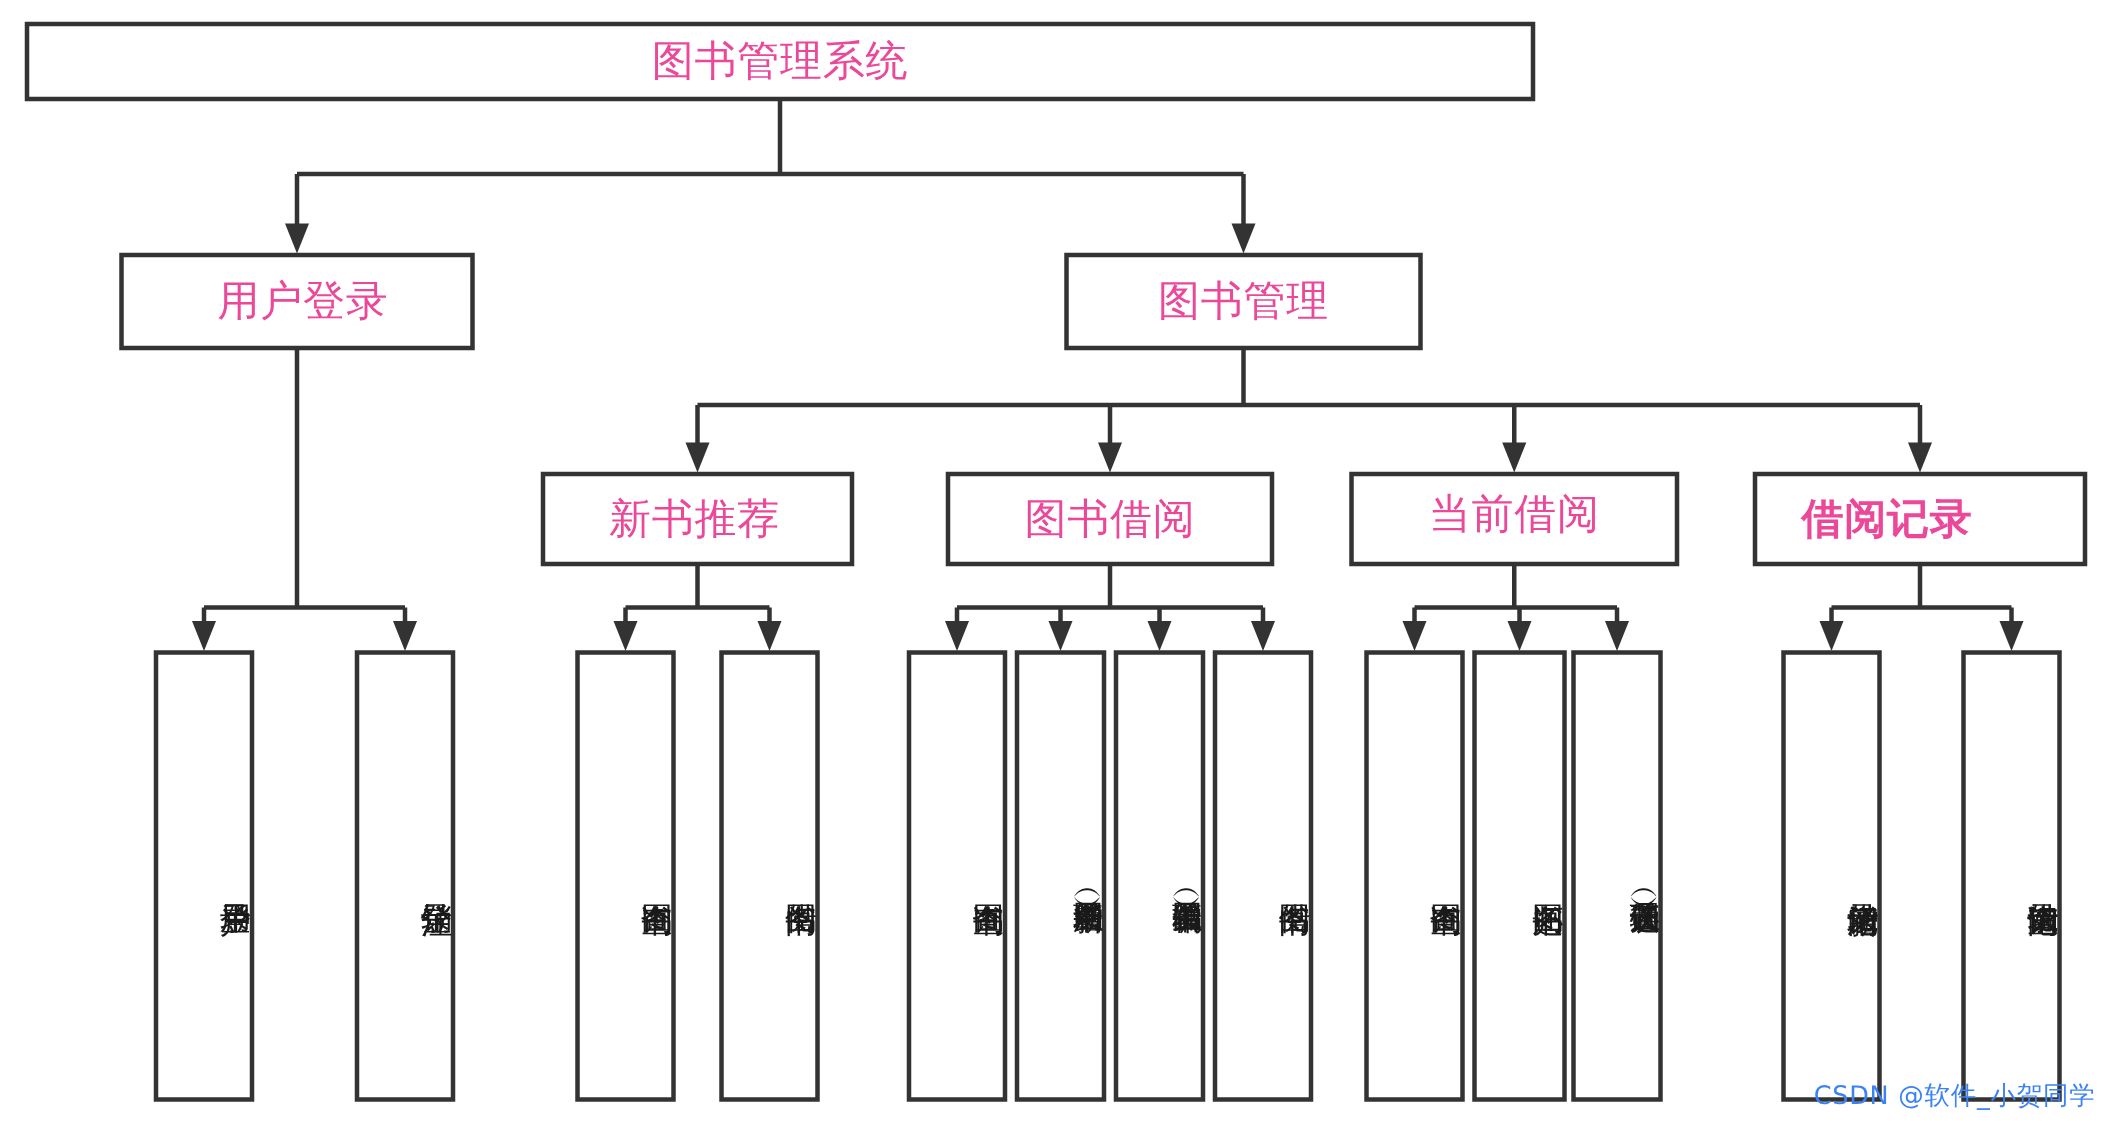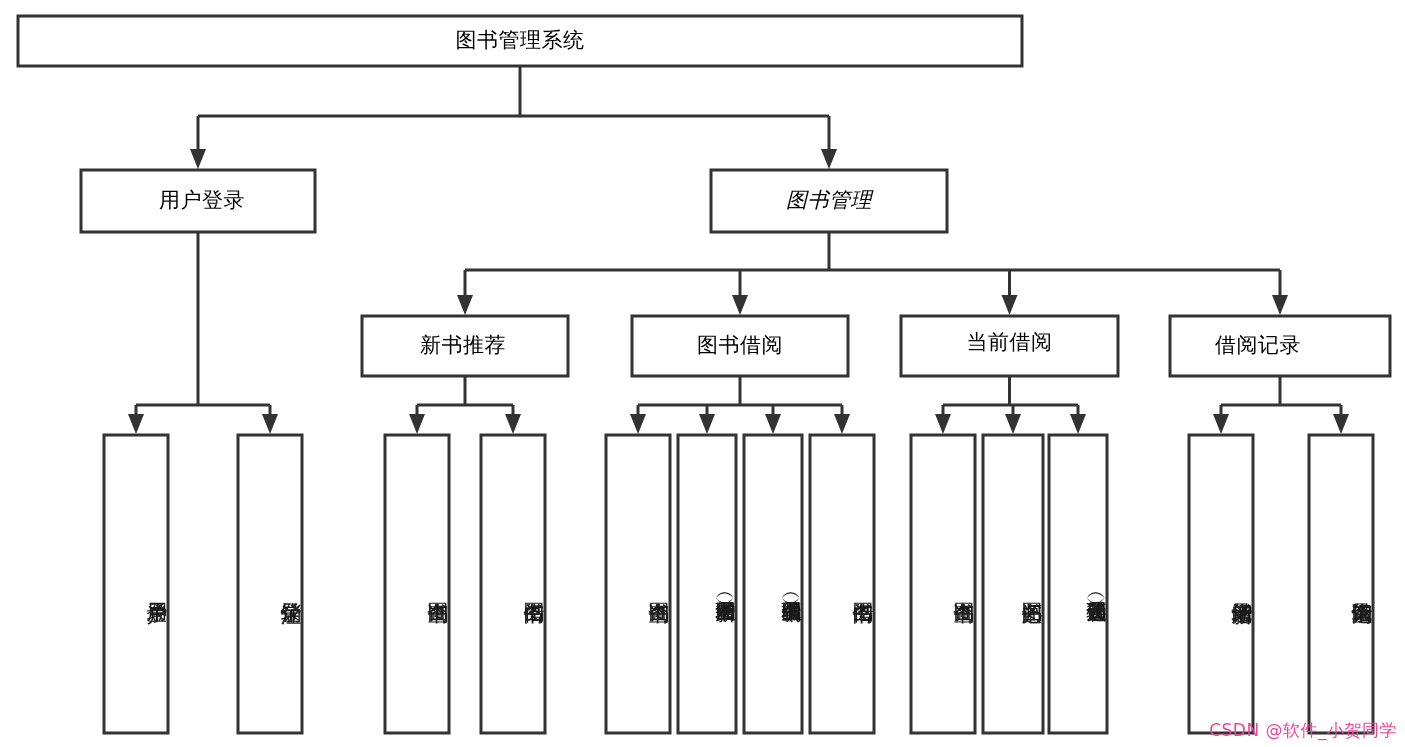--- a/index.html
+++ b/index.html
@@ -40,22 +40,22 @@
   }
   .arrow-head {
     fill: #333333;
     stroke: none;
   }
   .node-label-h {
     position: absolute;
     display: flex;
     align-items: center;
     justify-content: center;
-    color: #000000;
-    font-size: 21px;
+    color: #ec4899;
+    font-size: 28px;
     line-height: 1.2;
     letter-spacing: 0.5px;
     white-space: nowrap;
     pointer-events: none;
   }
   .node-label-v {
     position: absolute;
     display: flex;
     align-items: flex-start;
     justify-content: center;
@@ -68,21 +68,21 @@
     white-space: nowrap;
     pointer-events: none;
     padding-top: 4px;
     box-sizing: border-box;
   }
   .watermark {
     position: absolute;
     right: 8px;
     bottom: 5px;
     font-size: 17px;
-    color: #ec4899;
+    color: #3b82f6;
     letter-spacing: 0.5px;
     white-space: nowrap;
     pointer-events: none;
   }
 </style>
 </head>
 <body>
 
 <div id="diagram-root">
 
@@ -157,25 +157,25 @@
       <line x1="1221" y1="405" x2="1341" y2="405" class="connector"></line>
       <line x1="1221" y1="405" x2="1221" y2="417" class="connector"></line>
       <path d="M 1213 414 L 1229 414 L 1221 434 Z" class="arrow-head"></path>
       <line x1="1341" y1="405" x2="1341" y2="417" class="connector"></line>
       <path d="M 1333 414 L 1349 414 L 1341 434 Z" class="arrow-head"></path>
     </svg>
 
   <div id="label-layer">
       <div class="node-label-h" style="left: 18px; top: 16px; width: 1004px; height: 50px;">图书管理系统</div>
       <div class="node-label-h" style="left: 81px; top: 170px; width: 242px; height: 62px;">用户登录</div>
-      <div class="node-label-h" style="left: 711px; top: 170px; width: 236px; height: 62px; font-style: italic;">图书管理</div>
+      <div class="node-label-h" style="left: 711px; top: 170px; width: 236px; height: 62px;">图书管理</div>
       <div class="node-label-h" style="left: 362px; top: 316px; width: 202px; height: 60px;">新书推荐</div>
       <div class="node-label-h" style="left: 632px; top: 316px; width: 216px; height: 60px; text-align: right;">图书借阅</div>
       <div class="node-label-h" style="left: 901px; top: 316px; width: 217px; height: 53px;">当前借阅</div>
-      <div class="node-label-h" style="left: 1170px; top: 316px; width: 176px; height: 60px;">借阅记录</div>
+      <div class="node-label-h" style="left: 1170px; top: 316px; width: 176px; height: 60px; font-weight: bold;">借阅记录</div>
       <div class="node-label-v" style="left: 104px; top: 435px; width: 64px; height: 298px;">用户登录</div>
       <div class="node-label-v" style="left: 238px; top: 435px; width: 64px; height: 298px;">注销登录</div>
       <div class="node-label-v" style="left: 385px; top: 435px; width: 64px; height: 298px;">查询图书</div>
       <div class="node-label-v" style="left: 481px; top: 435px; width: 64px; height: 298px;">借阅图书</div>
       <div class="node-label-v" style="left: 606px; top: 435px; width: 64px; height: 298px;">查询图书</div>
       <div class="node-label-v" style="left: 678px; top: 435px; width: 58px; height: 298px; font-size: 20px; line-height: 1.06;">新增图书（管理员）</div>
       <div class="node-label-v" style="left: 744px; top: 435px; width: 58px; height: 298px; font-size: 20px; line-height: 1.06;">编辑图书（管理员）</div>
       <div class="node-label-v" style="left: 810px; top: 435px; width: 64px; height: 298px;">借阅图书</div>
       <div class="node-label-v" style="left: 911px; top: 435px; width: 64px; height: 298px;">查询图书</div>
       <div class="node-label-v" style="left: 983px; top: 435px; width: 60px; height: 298px;">归还图书</div>

